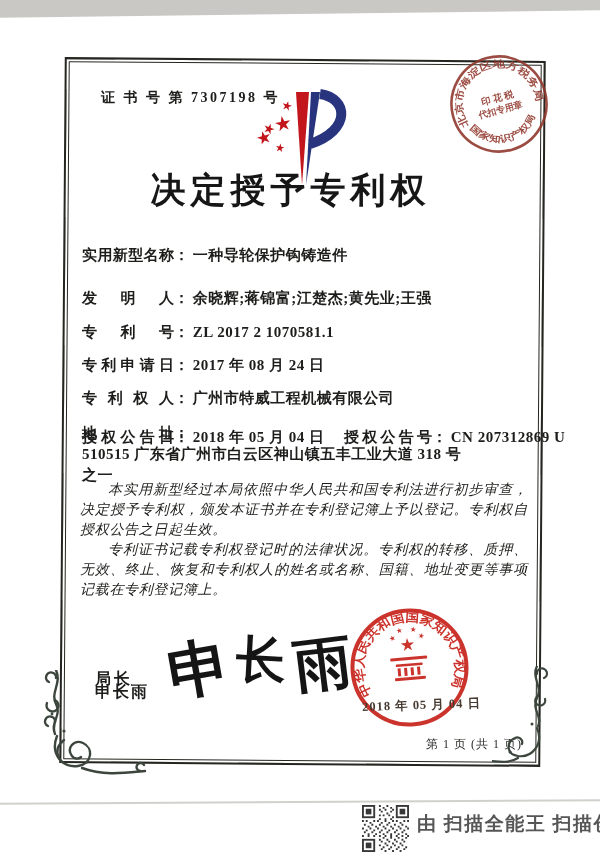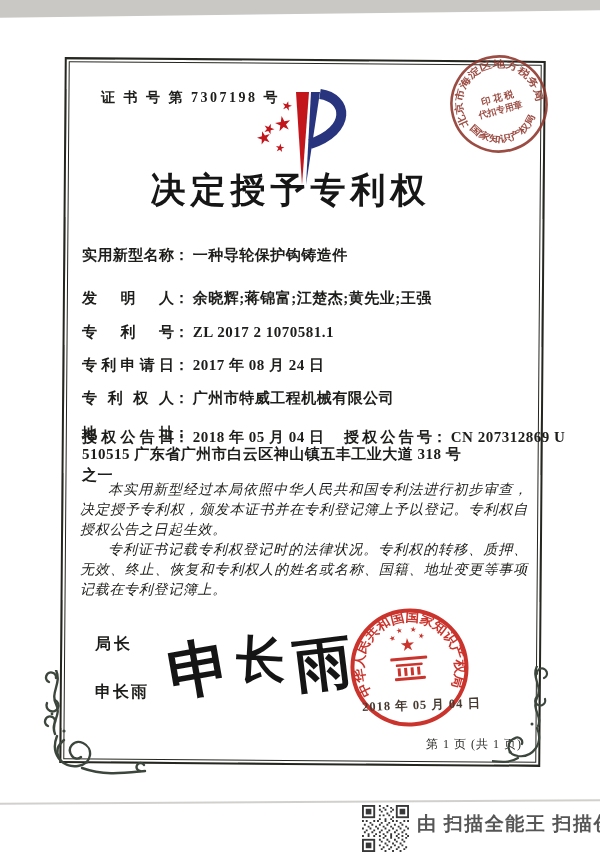--- a/index.html
+++ b/index.html
@@ -24,21 +24,21 @@
   .colon{vertical-align:top;}
   .fvalue{vertical-align:top;letter-spacing:.5px;}
   .fvalue.wrap{display:inline-block;width:392px;}
   .grant-right{position:absolute;left:250px;top:0;white-space:nowrap;margin-left:12px;}
   .grant-right .flabel{width:88px;}
   
   .paras{left:80px;top:480px;width:448px;font-size:14px;line-height:20px;
          letter-spacing:.7px;font-style:italic;color:#1c1c1a;text-align:justify;}
   .paras p{margin:0;text-indent:2em;}
   
-  .director{left:95px;top:634px;font-size:16px;font-weight:700;letter-spacing:3px;}
+  .director{left:95px;top:669px;font-size:16px;font-weight:700;letter-spacing:3px;}
   .director2{left:95px;top:682px;font-size:16px;font-weight:700;letter-spacing:2px;}
   .signature{left:168px;top:624px;width:190px;color:#151515;transform:rotate(-3deg);
              font-weight:700;white-space:nowrap;}
   .signature span{display:inline-block;}
   .sig0{font-size:62px;transform:rotate(-7deg);}
   .sig1{font-size:50px;transform:translateY(-10px) rotate(6deg);margin-left:6px;}
   .sig2{font-size:58px;transform:rotate(-4deg);margin-left:8px;}
   .seal-main{left:347px;top:605px;z-index:1;opacity:.93;transform:rotate(-5deg);}
   .seal-date{left:362px;top:697px;z-index:2;font-size:12.5px;font-weight:700;
              letter-spacing:1px;color:#463a31;transform:rotate(-2deg);white-space:nowrap;}

